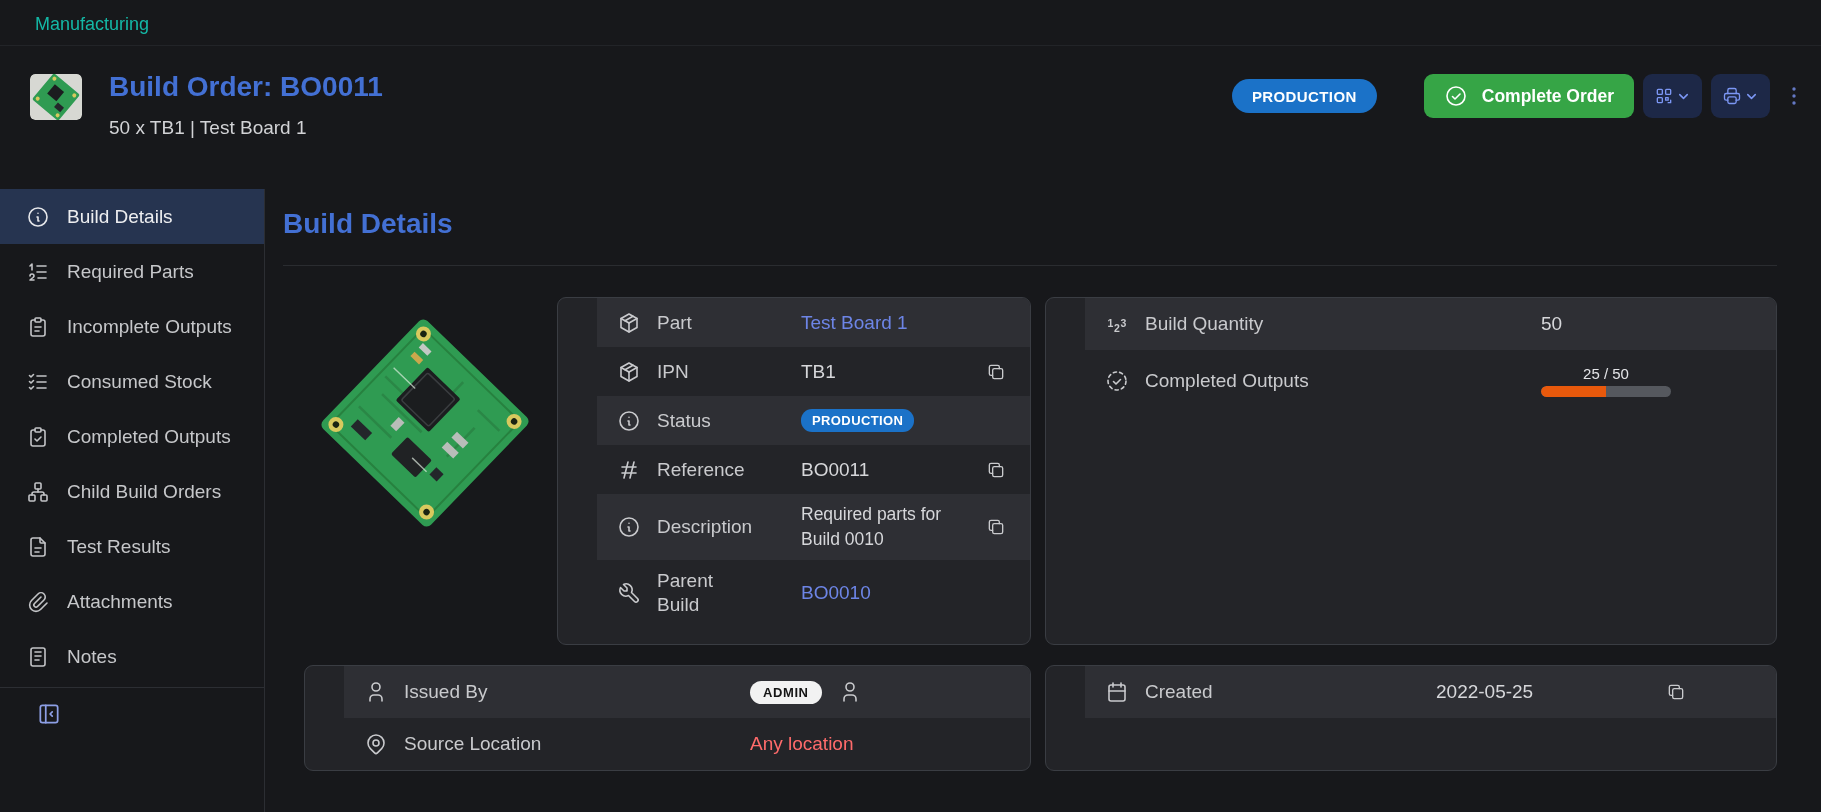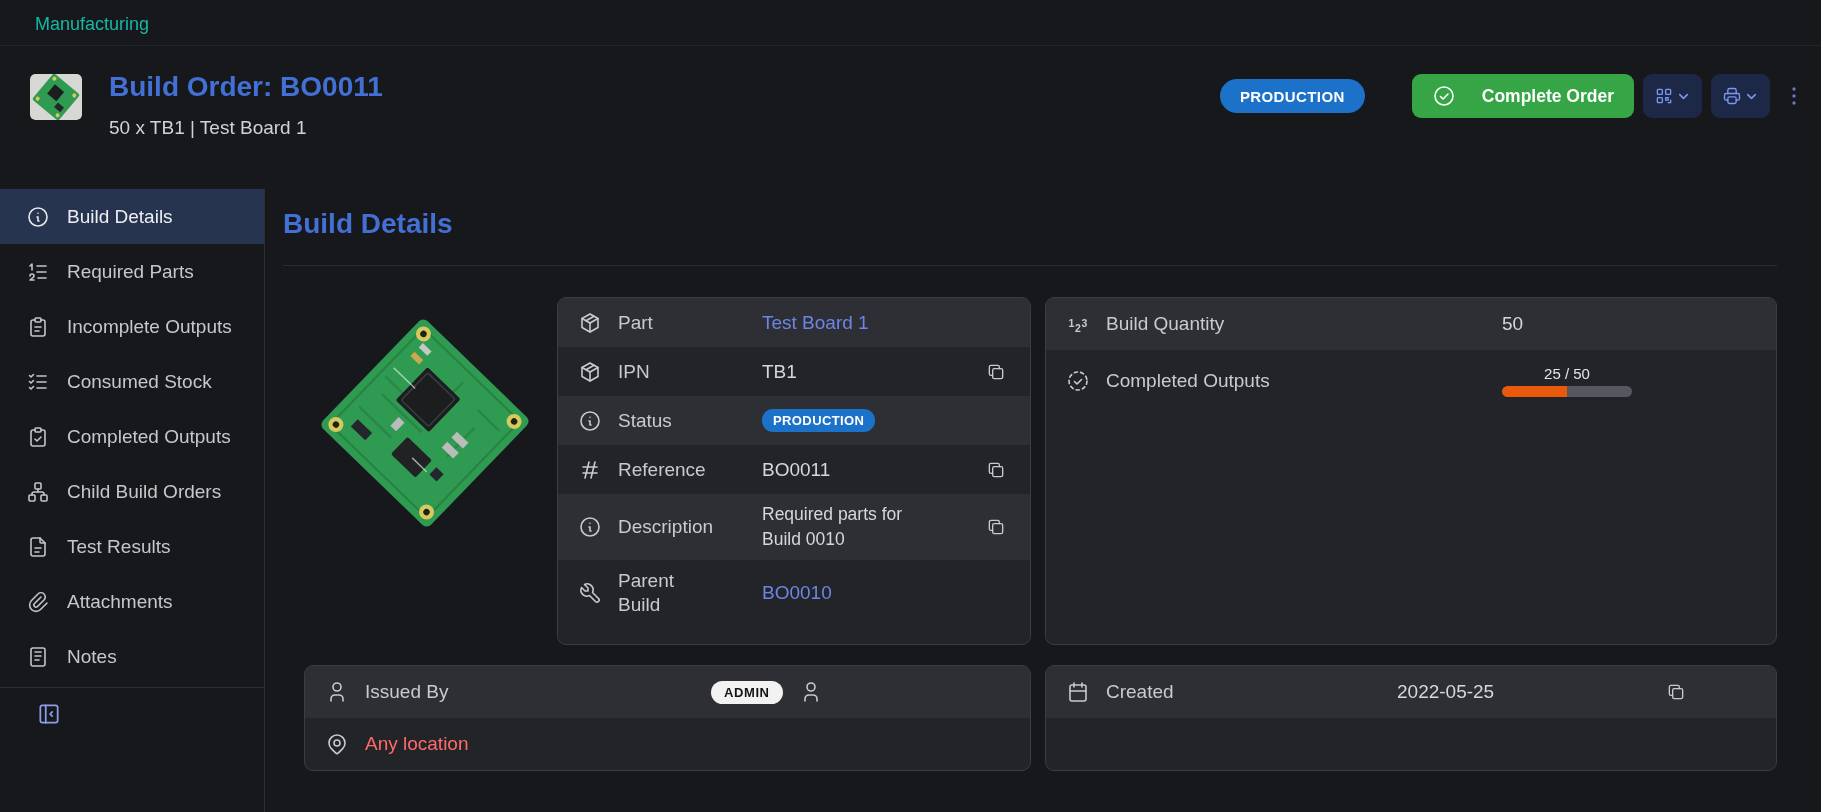--- a/index.html
+++ b/index.html
@@ -28,21 +28,21 @@
   .thumb { width:52px; height:46px; border-radius:5px; overflow:hidden; margin-top:4px; cursor:pointer; }
   .title-block { margin-left:27px; }
   .page-title { color:#4370d4; font-size:28px; font-weight:700; line-height:34px; }
   .page-subtitle { margin-top:13px; font-size:19px; color:#d2d3d6; }
   .header-actions { margin-left:auto; display:flex; align-items:center; gap:9px; margin-top:4px; }
   .status-pill {
     height:34px; display:inline-flex; align-items:center; padding:0 20px; border-radius:17px;
     background:#1b72c8; color:#ffffff; font-size:15px; font-weight:700; letter-spacing:.4px; margin-right:38px;
   }
   .complete-btn {
-    height:44px; display:inline-flex; align-items:center; gap:26px; padding:0 20px;
+    height:44px; display:inline-flex; align-items:center; gap:14px; padding:0 20px;
     background:#36a546; color:#ffffff; border:none; border-radius:9px;
     font-family:"Liberation Sans", sans-serif; font-size:17.5px; font-weight:700; cursor:pointer;
   }
   .split-btn {
     height:44px; width:59px; display:inline-flex; align-items:center; justify-content:center; gap:2px;
     background:#1d2847; color:#7c97f5; border:none; border-radius:9px; cursor:pointer;
   }
   .kebab-btn { width:30px; height:44px; display:inline-flex; align-items:center; justify-content:center;
     background:transparent; border:none; color:#6478c4; cursor:pointer; }
 
@@ -64,21 +64,21 @@
   .main { flex:1; padding:0 44px 0 18px; min-width:0; }
   .section-title { margin-top:18px; font-size:28px; line-height:34px; font-weight:700; color:#4370d4; }
   .divider { margin-top:24px; height:1px; background:#2a2c30; }
 
   .grid { margin:31px 0 0 21px; display:flex; gap:14px; }
   .col-left { width:727px; }
   .col-right { width:732px; }
   .top-row { display:flex; height:348px; }
   .pcb-figure { width:253px; flex:0 0 253px; cursor:pointer; }
 
-  .card { background:#232428; border:1px solid #3a3d43; border-radius:9px; overflow:hidden; }
+  .card { background:#232428; border:1px solid #3a3d43; border-radius:9px; overflow:hidden;padding-left:39px; }
   .table-card { flex:1; height:348px; }
   .qty-card { height:348px; }
   .low-card { margin-top:20px; height:106px; }
 
   .row { display:flex; align-items:center; gap:16px; padding:0 24px 0 20px; min-height:49px; font-size:19px; }
   .row.striped { background:#2e2f34; }
   .row.tall { min-height:66px; }
   .row .ic { color:#c9cacd; }
   .row-label { flex:0 0 128px; color:#c9cacd; }
   .row-label.wide { flex:0 0 380px; }
@@ -443,20 +443,21 @@
                   </svg>
               </span>
             </div>
             <div class="row" style="min-height:52px;">
               <span class="ic">
                 <svg viewBox="0 0 24 24">
                     <circle cx="12" cy="11" r="3"></circle>
                     <path d="M17.657 16.657L13.414 20.9a2 2 0 0 1 -2.827 0l-4.244 -4.243a8 8 0 1 1 11.314 0z"></path>
                   </svg>
               </span>
+              <span class="row-label mid">Source Location</span>
               <span class="row-value red-text">Any location</span>
             </div>
           </section>
         </div>
 
         <div class="col-right">
           <section class="card qty-card">
             <div class="row striped" style="min-height:52px;">
               <span class="ic">
                 <svg viewBox="0 0 24 24">

